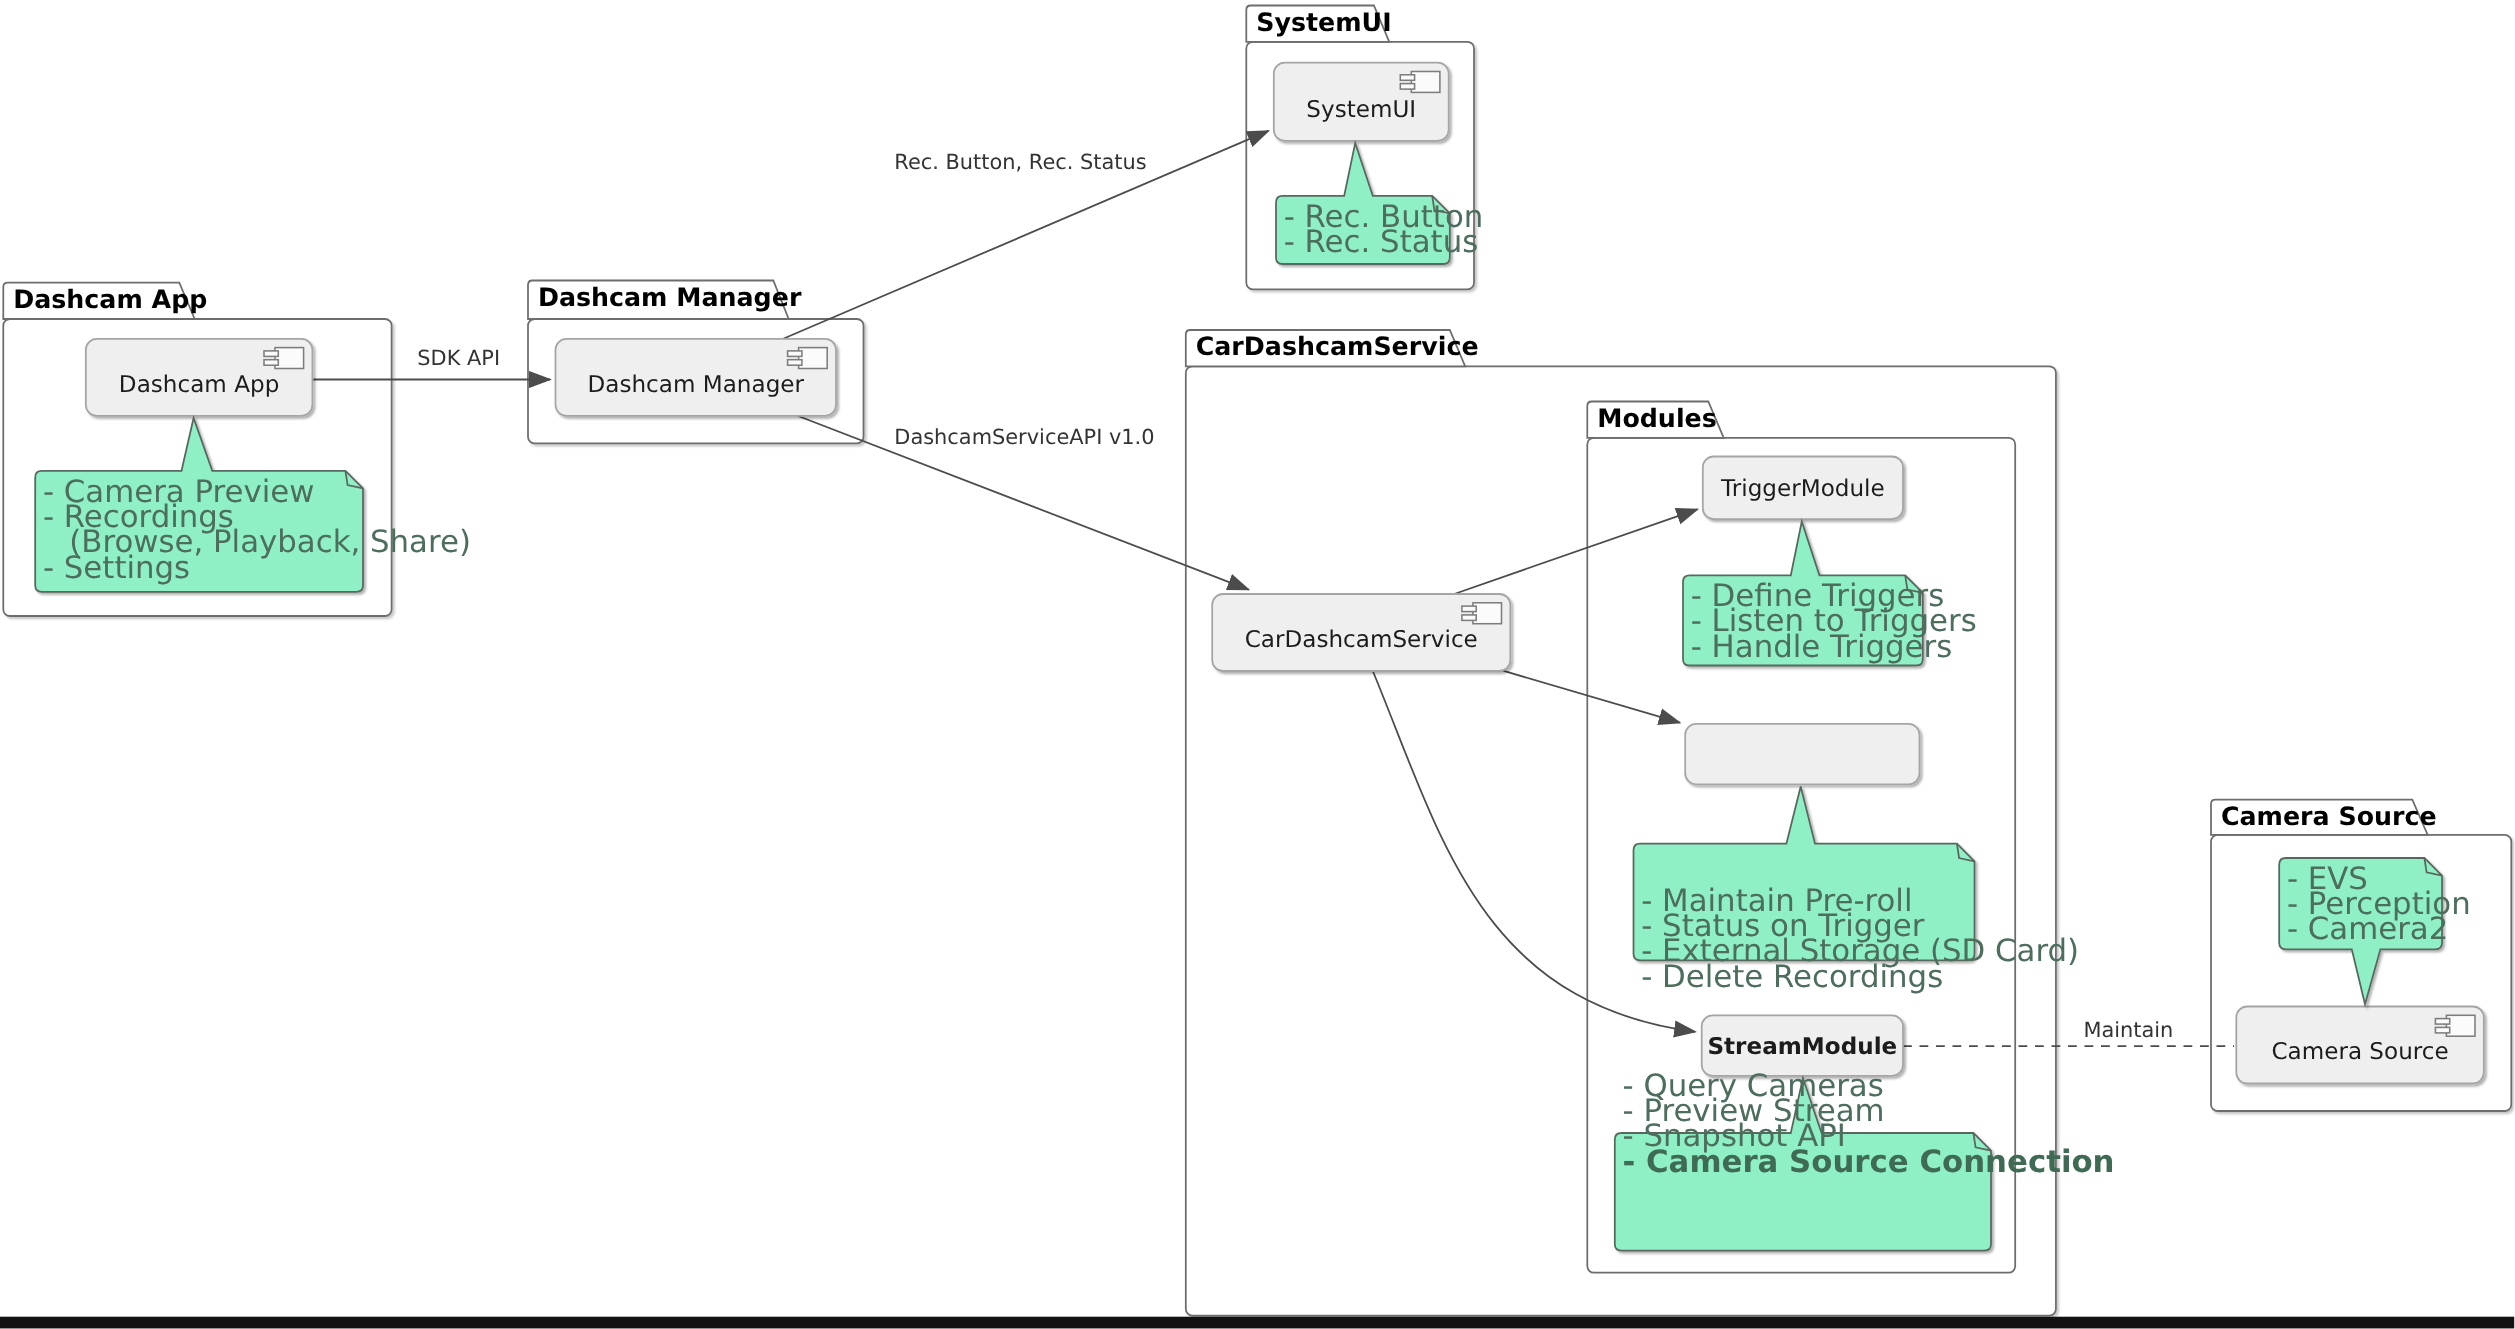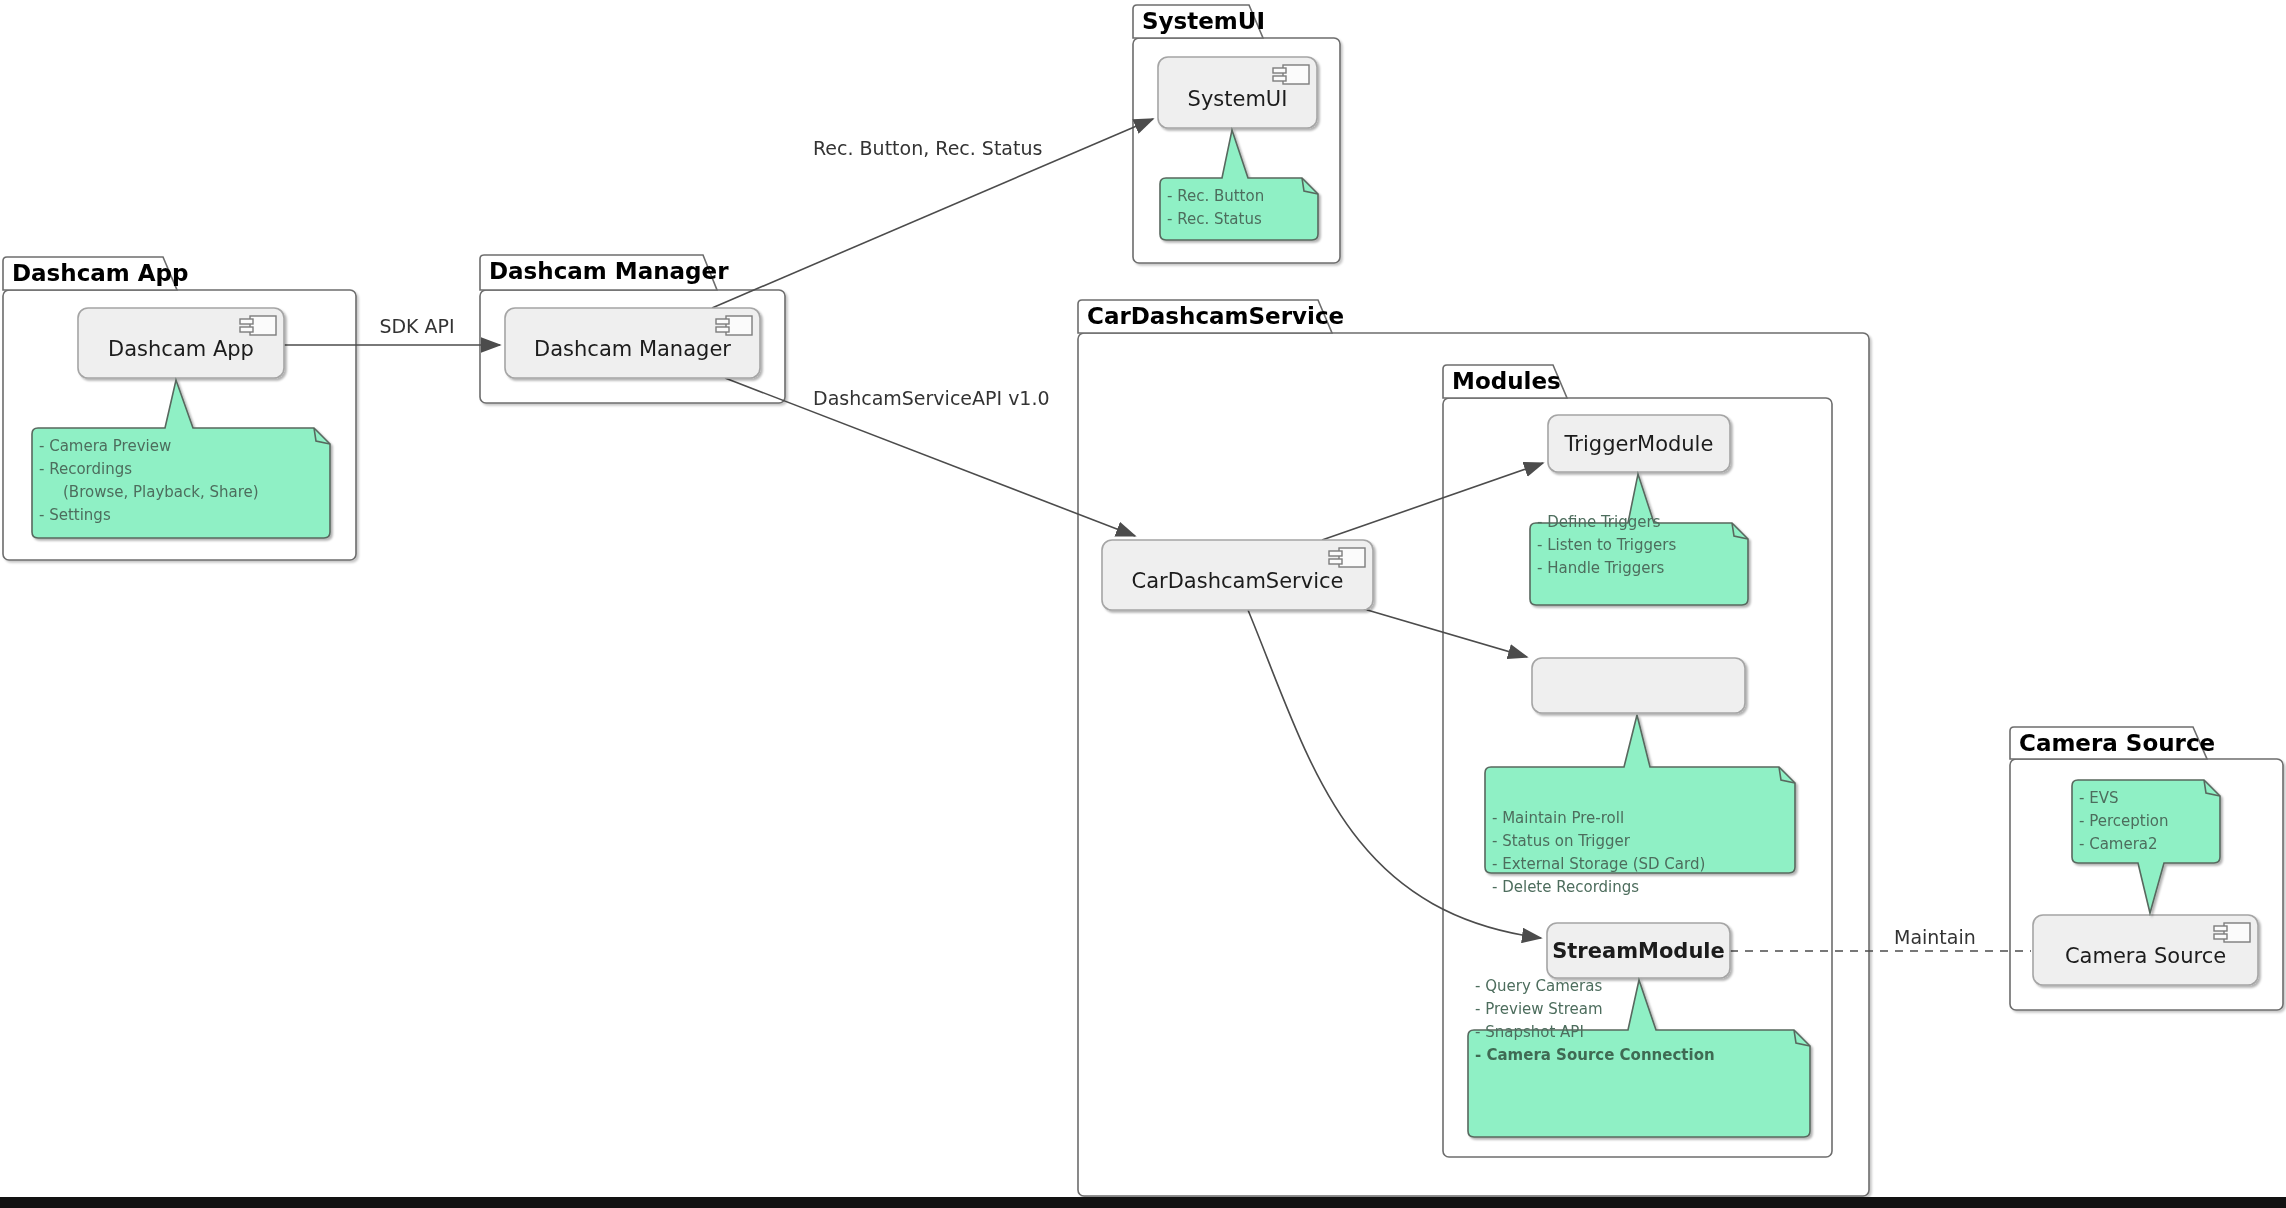--- a/index.html
+++ b/index.html
@@ -14,21 +14,21 @@
   .txt{position:absolute;z-index:2;}
   .pkg-title{
     font-weight:bold;font-size:23px;color:#000000;
     white-space:nowrap;line-height:28px;
   }
   .comp-label{
     display:flex;align-items:center;justify-content:center;
     font-size:21px;color:#1c1c1c;white-space:nowrap;
   }
   .comp-label.iconed{padding-top:12px;box-sizing:border-box;}
-  .note-text{font-size:15px;line-height:23px;color:#4d6d5d;white-space:nowrap;}
+  .note-text{font-size:28px;line-height:23px;color:#4d6d5d;white-space:nowrap;}
   .note-line{height:23px;}
   .note-line.indent{padding-left:24px;text-align:center;}
   .note-line.bold{font-weight:bold;color:#3f6a53;}
   .edge-label{font-size:19px;color:#333333;white-space:nowrap;line-height:24px;}
   .edge-label.centered{text-align:center;}
 </style>
 </head>
 <body>
 
 <div id="canvas">
@@ -152,21 +152,21 @@
   <div class="txt note-text" style="left:39px;top:435px;">
     <div class="note-line">- Camera Preview</div>
     <div class="note-line">- Recordings</div>
     <div class="note-line indent">(Browse, Playback, Share)</div>
     <div class="note-line">- Settings</div>
   </div>
   <div class="txt note-text" style="left:1167px;top:185px;">
     <div class="note-line">- Rec. Button</div>
     <div class="note-line">- Rec. Status</div>
   </div>
-  <div class="txt note-text" style="left:1537px;top:511px;">
+  <div class="txt note-text" style="left:1537px;top:530px;">
     <div class="note-line">- Define Triggers</div>
     <div class="note-line">- Listen to Triggers</div>
     <div class="note-line">- Handle Triggers</div>
   </div>
   <div class="txt note-text" style="left:1492px;top:774px;margin-top:33px;">
     <div class="note-line">- Maintain Pre-roll</div>
     <div class="note-line">- Status on Trigger</div>
     <div class="note-line">- External Storage (SD Card)</div>
     <div class="note-line">- Delete Recordings</div>
   </div>

